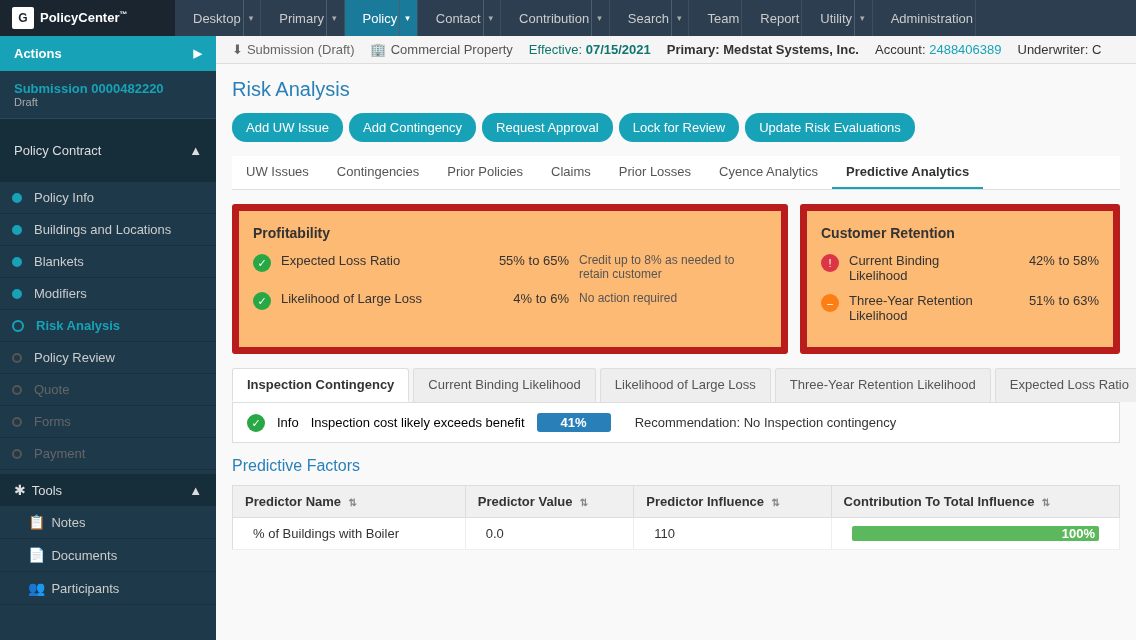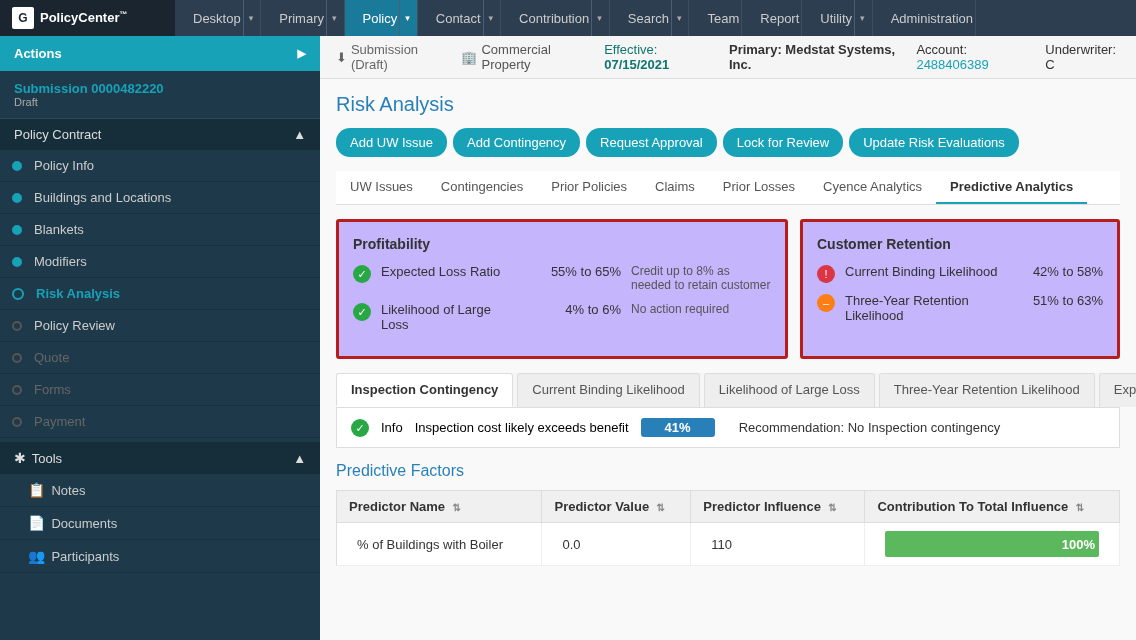--- a/index.html
+++ b/index.html
@@ -63,21 +63,21 @@
 
     
     .main-layout {
       display: flex;
       flex: 1;
       overflow: hidden;
     }
 
     
     .sidebar {
-      width: 320px;
+      width: 216px;
       background: #1e3a4a;
       flex-shrink: 0;
       display: flex;
       flex-direction: column;
       overflow-y: auto;
       color: white;
     }
     .sidebar-section-header {
       background: #17a2b8;
       padding: 10px 14px;
@@ -91,21 +91,21 @@
     }
     .sidebar-section-header .arrow { font-size: 11px; }
     .submission-info {
       padding: 10px 14px;
       border-bottom: 1px solid #2a4a5a;
     }
     .submission-info .sub-title { color: #17a2b8; font-size: 13px; font-weight: bold; }
     .submission-info .sub-status { color: #aaa; font-size: 11px; }
     .sidebar-group-header {
       background: #162d3a;
-      padding: 8px 14px;
+      padding: 24px 14px;
       display: flex;
       align-items: center;
       justify-content: space-between;
       color: #ddd;
       cursor: pointer;
       font-size: 13px;
     }
     .sidebar-item {
       padding: 8px 14px 8px 28px;
       color: #ccc;
@@ -237,22 +237,22 @@
       font-weight: bold;
     }
 
     
     .cards-row {
       display: flex;
       gap: 12px;
       margin-bottom: 14px;
     }
     .card {
-      background: #c4b5fd;
-      border: 3px solid #b91c1c;
+      background: #fdba74;
+      border: 7px solid #b91c1c;
       border-radius: 3px;
       padding: 14px;
       flex: 1;
     }
     .card-title {
       font-size: 14px;
       font-weight: bold;
       color: #333;
       margin-bottom: 12px;
     }
@@ -362,21 +362,21 @@
       padding: 8px 20px;
       border-bottom: 1px solid #eee;
       border-right: 1px solid #eee;
       font-size: 13px;
       color: #333;
     }
     .sort-icon { font-size: 10px; color: #888; margin-left: 4px; }
     .progress-bar-container {
       background: #eee;
       border-radius: 2px;
-      height: 26px;
+      height: 15px;
       width: 100%;
       overflow: hidden;
     }
     .progress-bar-fill {
       background: #5cb85c;
       height: 100%;
       display: flex;
       align-items: center;
       justify-content: flex-end;
       padding-right: 4px;

